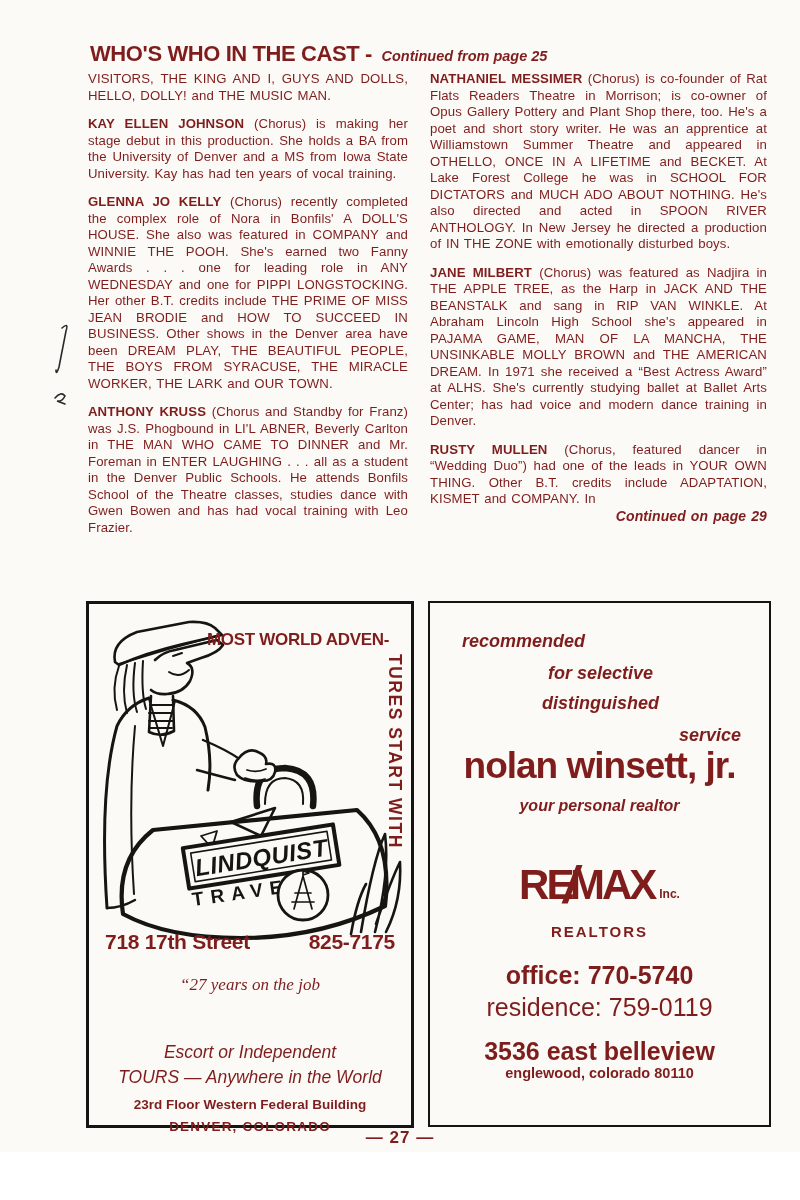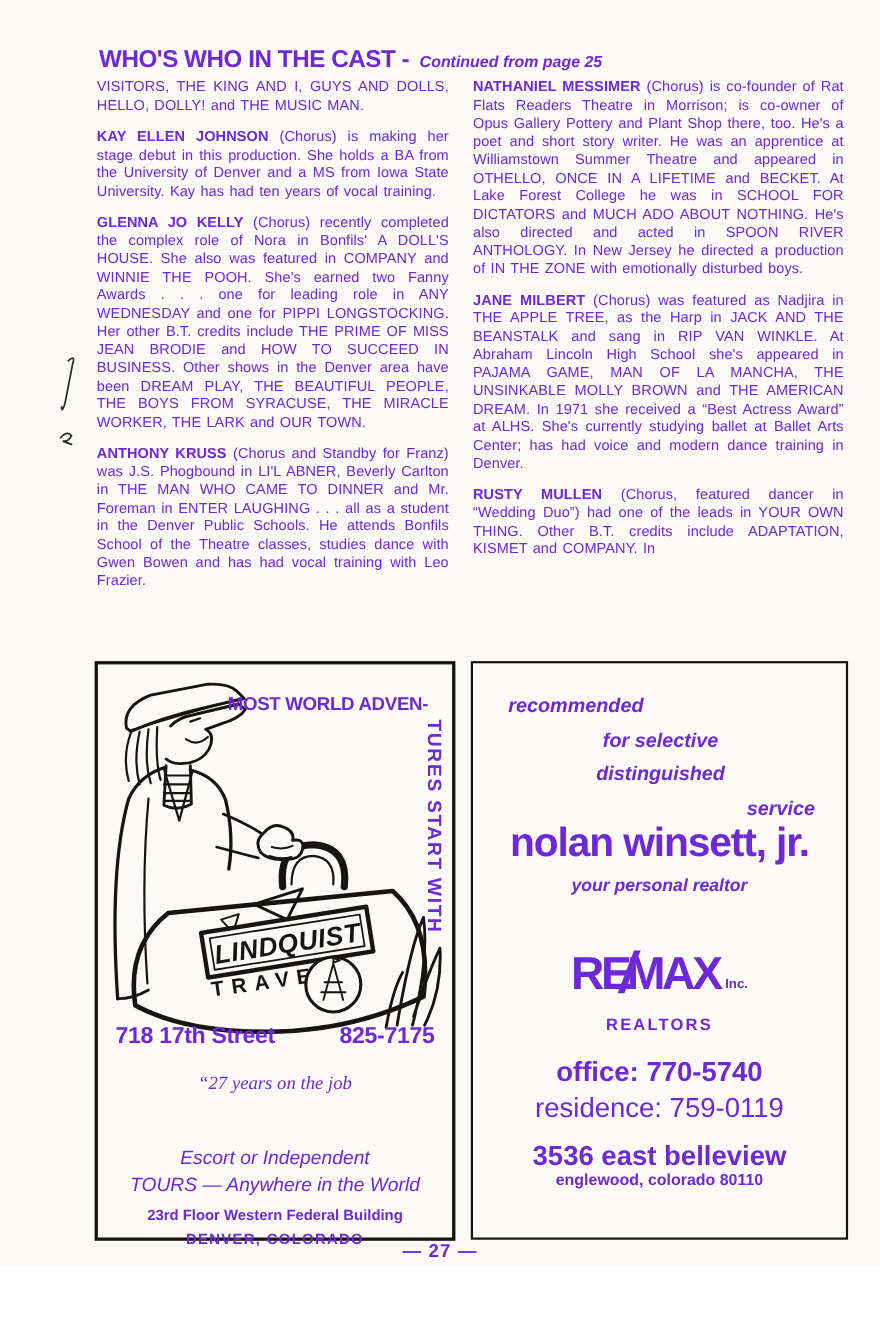--- a/index.html
+++ b/index.html
@@ -1,18 +1,18 @@
 <!DOCTYPE html>
 <html><head>
 <meta charset="utf-8">
 <style>
   html,body { margin:0; padding:0; background:#ffffff; }
   .page {
     position:relative; width:800px; height:1152px;
-    background:#fbfaf6; color:#6d28d9; overflow:hidden;
+    background:#fbfaf6; color:#7f1d1d; overflow:hidden;
     font-family:"Liberation Sans", sans-serif;
   }
   
   .header { position:absolute; left:90px; top:41px; white-space:nowrap; }
   .header .title { font-size:22px; font-weight:800; letter-spacing:-0.4px; }
   .header .cont  { font-size:14.5px; font-style:italic; font-weight:600; margin-left:5px; }
   
   .col { position:absolute; top:71px; text-align:justify;
          font-size:13.2px; line-height:16.5px; letter-spacing:0.1px; word-spacing:1px; }
   .col-left  { left:88px;  width:320px; }
@@ -80,20 +80,21 @@
     <p><span>VISITORS, THE KING AND I, GUYS AND DOLLS, HELLO, DOLLY! and THE MUSIC MAN.</span></p>
     <p><span class="pname">KAY ELLEN JOHNSON</span> <span>(Chorus) is making her stage debut in this production. She holds a BA from the University of Denver and a MS from Iowa State University. Kay has had ten years of vocal training.</span></p>
     <p><span class="pname">GLENNA JO KELLY</span> <span>(Chorus) recently completed the complex role of Nora in Bonfils' A DOLL'S HOUSE. She also was featured in COMPANY and WINNIE THE POOH. She's earned two Fanny Awards . . . one for leading role in ANY WEDNESDAY and one for PIPPI LONGSTOCKING. Her other B.T. credits include THE PRIME OF MISS JEAN BRODIE and HOW TO SUCCEED IN BUSINESS. Other shows in the Denver area have been DREAM PLAY, THE BEAUTIFUL PEOPLE, THE BOYS FROM SYRACUSE, THE MIRACLE WORKER, THE LARK and OUR TOWN.</span></p>
     <p><span class="pname">ANTHONY KRUSS</span> <span>(Chorus and Standby for Franz) was J.S. Phogbound in LI'L ABNER, Beverly Carlton in THE MAN WHO CAME TO DINNER and Mr. Foreman in ENTER LAUGHING . . . all as a student in the Denver Public Schools. He attends Bonfils School of the Theatre classes, studies dance with Gwen Bowen and has had vocal training with Leo Frazier.</span></p>
   </div>
 
   <div class="col col-right">
     <p><span class="pname">NATHANIEL MESSIMER</span> <span>(Chorus) is co-founder of Rat Flats Readers Theatre in Morrison; is co-owner of Opus Gallery Pottery and Plant Shop there, too. He's a poet and short story writer. He was an apprentice at Williamstown Summer Theatre and appeared in OTHELLO, ONCE IN A LIFETIME and BECKET. At Lake Forest College he was in SCHOOL FOR DICTATORS and MUCH ADO ABOUT NOTHING. He's also directed and acted in SPOON RIVER ANTHOLOGY. In New Jersey he directed a production of IN THE ZONE with emotionally disturbed boys.</span></p>
     <p><span class="pname">JANE MILBERT</span> <span>(Chorus) was featured as Nadjira in THE APPLE TREE, as the Harp in JACK AND THE BEANSTALK and sang in RIP VAN WINKLE. At Abraham Lincoln High School she's appeared in PAJAMA GAME, MAN OF LA MANCHA, THE UNSINKABLE MOLLY BROWN and THE AMERICAN DREAM. In 1971 she received a “Best Actress Award” at ALHS. She's currently studying ballet at Ballet Arts Center; has had voice and modern dance training in Denver.</span></p>
     <p style="margin-bottom:2px"><span class="pname">RUSTY MULLEN</span> <span>(Chorus, featured dancer in “Wedding Duo”) had one of the leads in YOUR OWN THING. Other B.T. credits include ADAPTATION, KISMET and COMPANY. In</span></p>
+    <div class="cont-next">Continued on page 29</div>
   </div>
 
   <div class="ad ad-left">
     <svg class="illus" width="322" height="335" viewBox="0 0 322 335">
       <g stroke="#161512" fill="none" stroke-width="2.6" stroke-linecap="round" stroke-linejoin="round">
 
         <path d="M168,198 Q164,160 196,160 Q228,162 224,198" stroke-width="6.5"></path>
         <path d="M176,196 Q176,170 196,170 Q216,172 214,196" stroke-width="2"></path>
         <path d="M34,306 Q26,252 64,222 L268,202 Q304,234 296,298 Q230,330 152,330 Q78,330 34,306 Z" fill="#fbfaf6" stroke-width="4.2"></path>
         <path d="M64,222 L268,202" stroke-width="2.6"></path>

